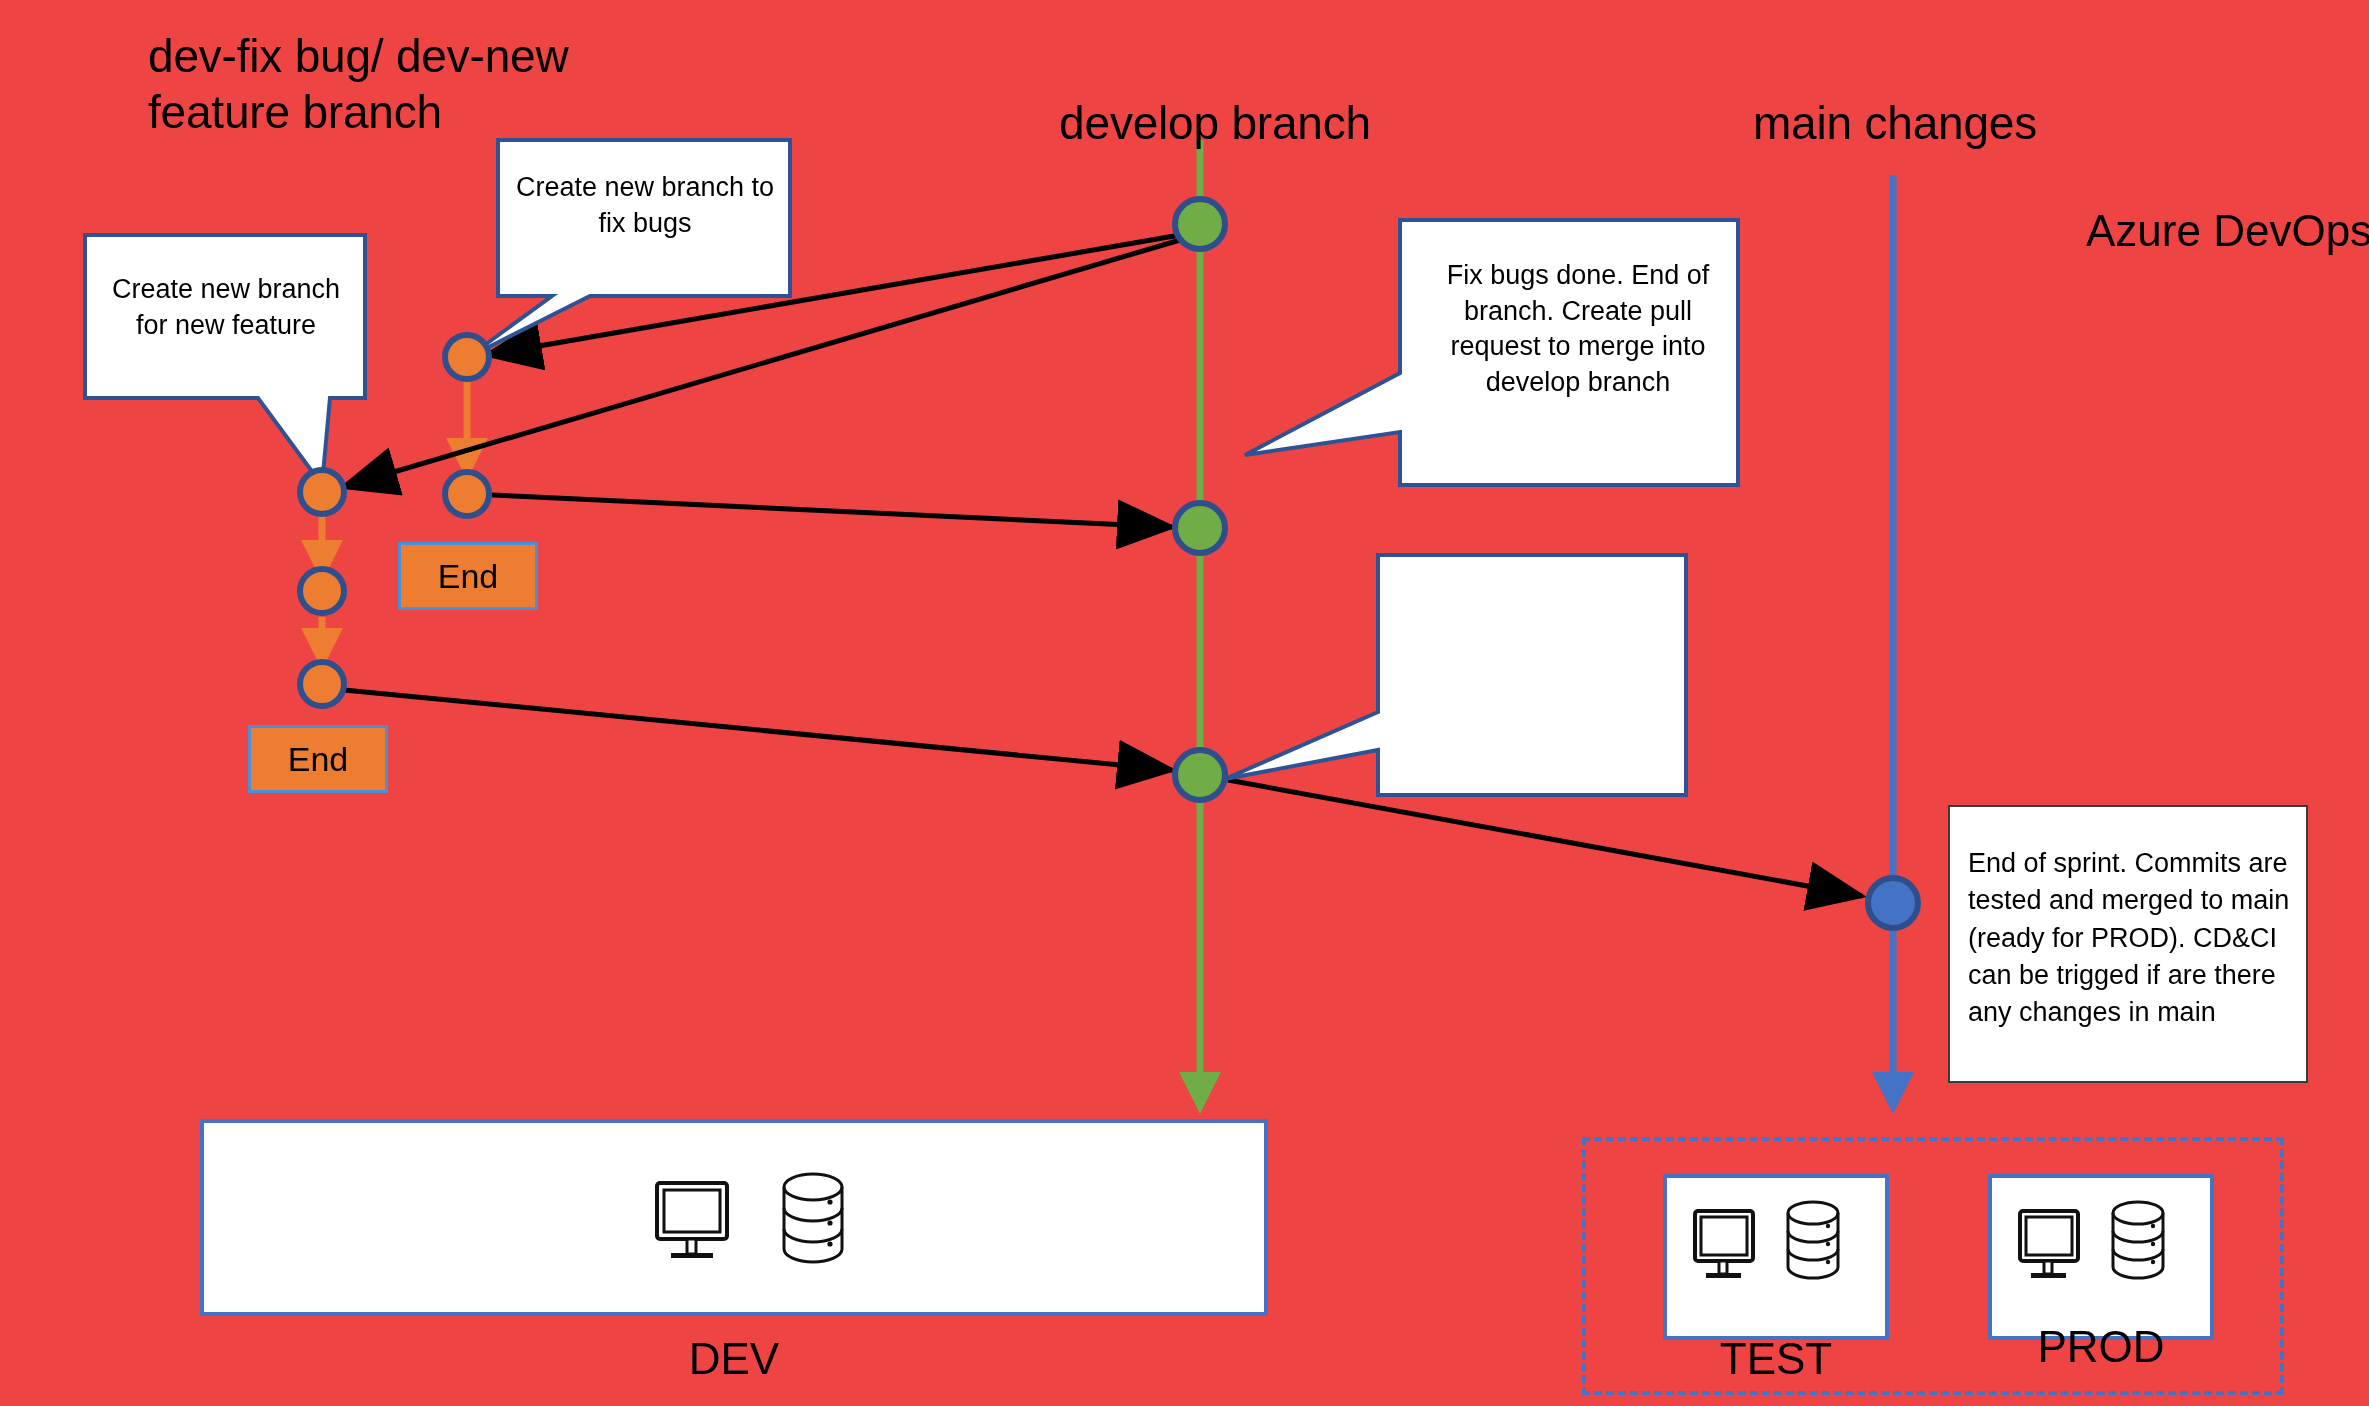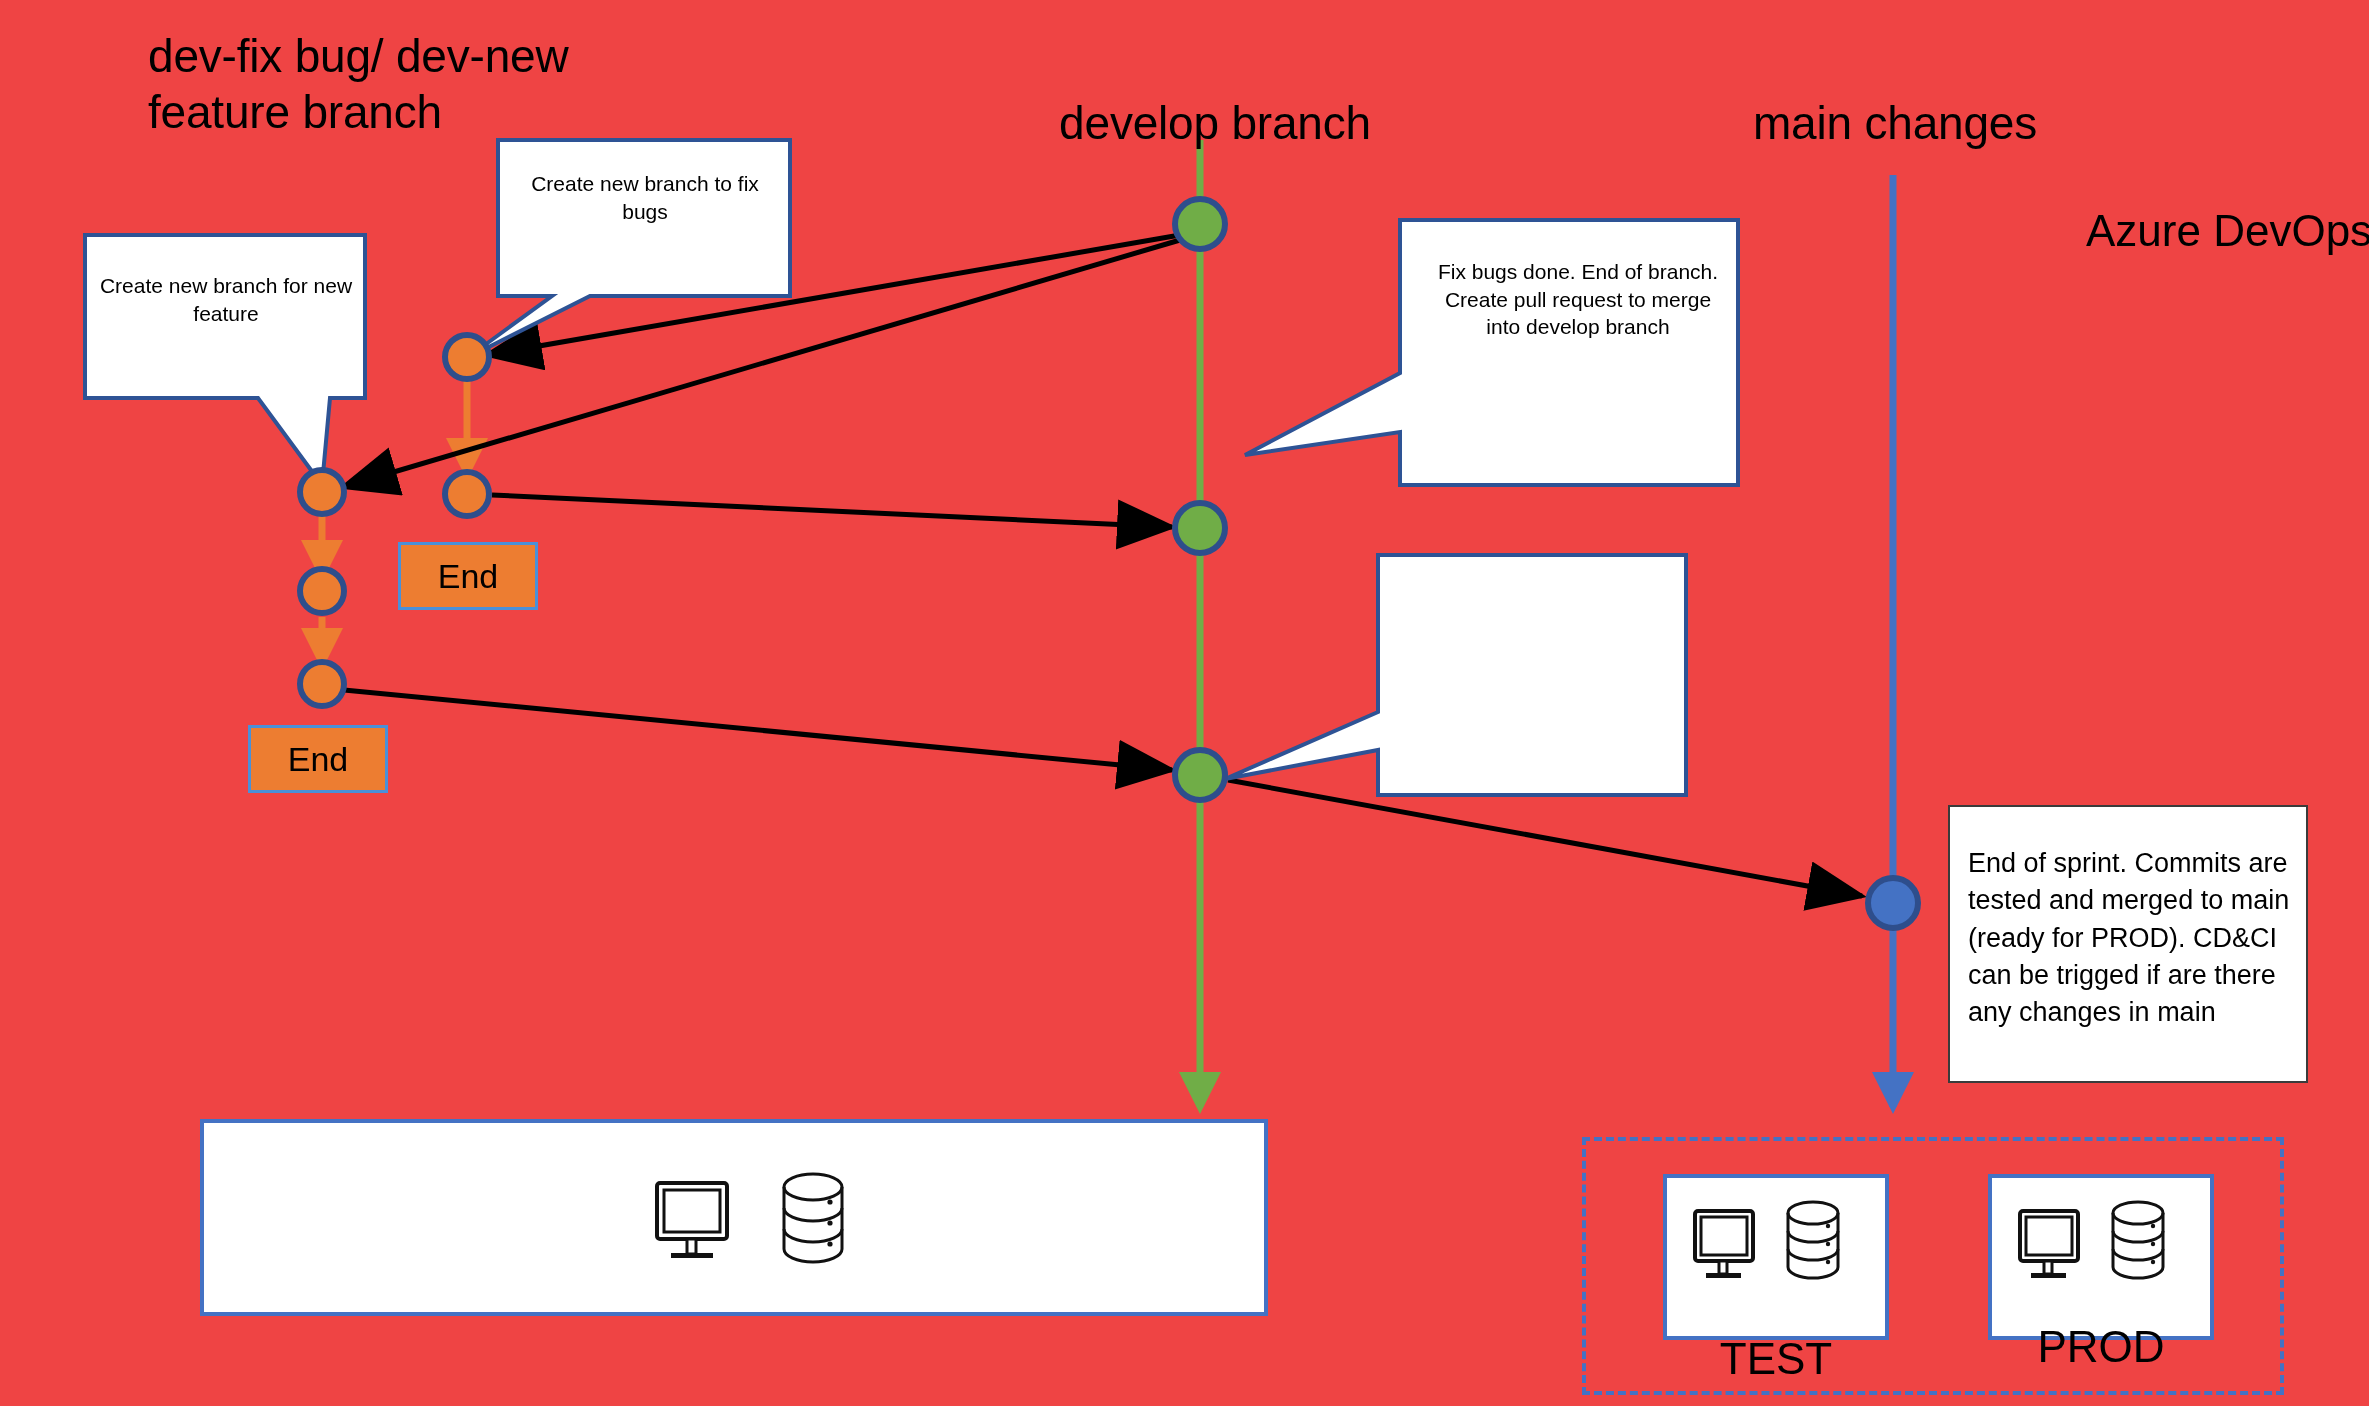--- a/index.html
+++ b/index.html
@@ -39,21 +39,21 @@
     font-size: 44px;
     margin-left: 42px;
   }
   .env-lbl {
     font-size: 44px;
     text-align: center;
   }
   .callout-text {
     position: absolute;
     color: #000000;
-    font-size: 21px;
+    font-size: 27px;
     line-height: 1.32;
     text-align: center;
   }
   .callout-text-left {
     text-align: center;
   }
   .endbox {
     position: absolute;
     background: #ED7D31;
     border: 3px solid #4A90D9;
@@ -212,20 +212,21 @@
       <path d="M62 15 L62 77" stroke="#111" stroke-width="3" fill="none"></path>
       <path d="M4 77 a29 13 0 0 0 58 0" stroke="#111" stroke-width="3" fill="none"></path>
       <path d="M4 36 a29 13 0 0 0 58 0" stroke="#111" stroke-width="3" fill="none"></path>
       <path d="M4 57 a29 13 0 0 0 58 0" stroke="#111" stroke-width="3" fill="none"></path>
       <circle cx="50" cy="30" r="2.6" fill="#111"></circle>
       <circle cx="50" cy="51" r="2.6" fill="#111"></circle>
       <circle cx="50" cy="72" r="2.6" fill="#111"></circle>
     </svg>
   </div>
 
+  <div class="lbl env-lbl" style="left:584px; top:1332px; width:300px;">DEV</div>
 
   <div class="env-outer-dashed" style="left:1582px; top:1137px; width:702px; height:258px;"></div>
 
   <div class="env-inner" style="left:1663px; top:1174px; width:226px; height:166px;"></div>
 
   <div class="icon-wrap" style="left:1693px; top:1209px;">
     <svg width="62" height="72" viewBox="0 0 62 72">
       <rect x="2" y="2" width="58" height="50" rx="3" fill="#ffffff" stroke="#111" stroke-width="4"></rect>
       <rect x="8" y="8" width="46" height="38" fill="#ffffff" stroke="#111" stroke-width="3"></rect>
       <rect x="26" y="52" width="8" height="13" fill="#ffffff" stroke="#111" stroke-width="3"></rect>

